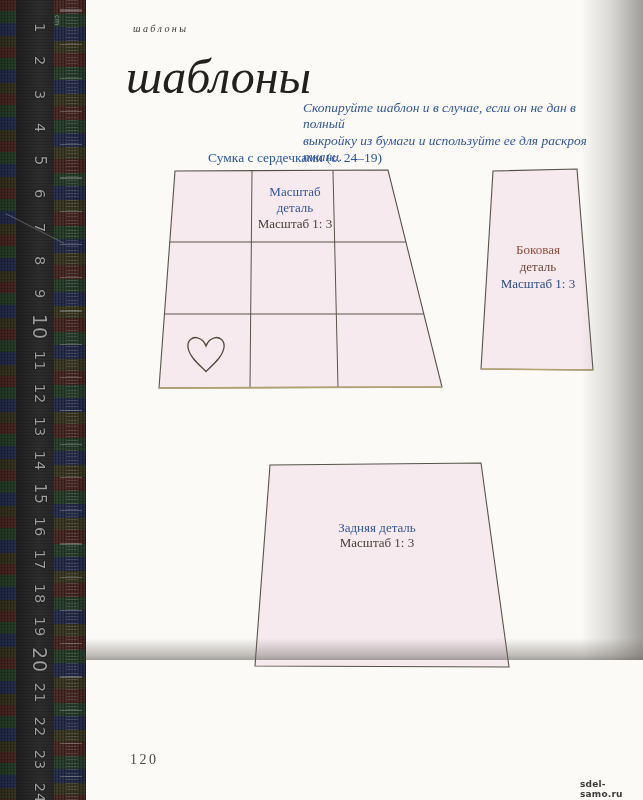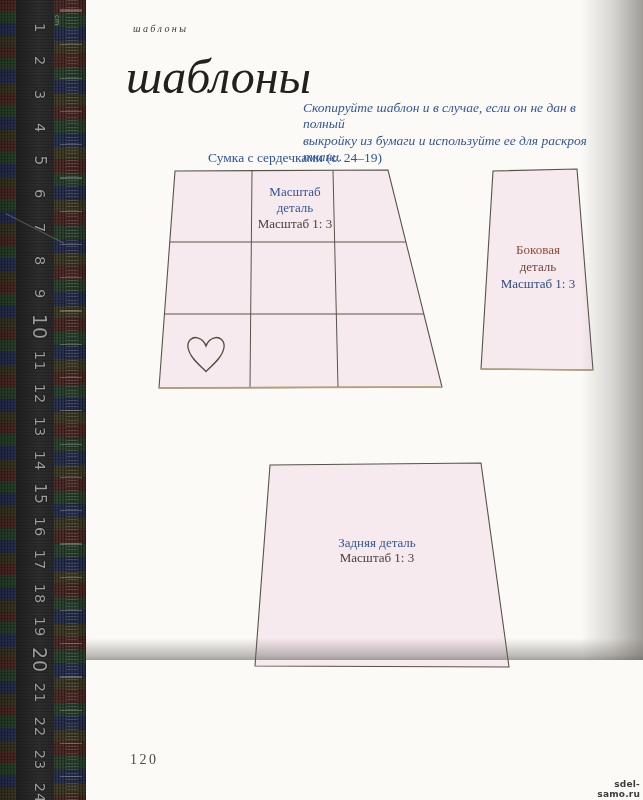--- a/index.html
+++ b/index.html
@@ -89,38 +89,38 @@
   }
   .tpl-label{position:absolute;z-index:2;text-align:center;font-size:13px;}
   .tpl-label span{display:block;}
   .front-label{left:139px;top:184px;width:140px;line-height:16px;}
   .front-label .l1,.front-label .l2{color:var(--accent-blue,#33569b);}
   .front-label .l3{color:var(--label-dark,#473f38);}
   .side-label{left:392px;top:241px;width:120px;line-height:17px;}
   .side-label .l1{color:var(--side-red,#8f4a3a);}
   .side-label .l2{color:var(--side-red-dark,#6b4538);}
   .side-label .l3{color:#2f4b86;}
-  .back-label{left:211px;top:535px;width:160px;line-height:15px;}
+  .back-label{left:211px;top:520px;width:160px;line-height:15px;}
   .back-label .l1{color:var(--accent-blue,#33569b);}
   .back-label .l2{color:var(--label-dark,#473f38);}
   .page-number{
     position:absolute;left:44px;top:752px;z-index:2;
     font-size:14px;letter-spacing:2.5px;color:#4a4a4a;
   }
   .gutter-shadow{
     position:absolute;right:0;top:0;bottom:0;width:62px;z-index:3;pointer-events:none;
     background:linear-gradient(to right, rgba(125,120,116,0) 0%, rgba(125,120,116,.26) 48%, rgba(108,104,100,.52) 86%, rgba(98,94,90,.60) 100%);
   }
   .bottom-shadow{
     position:absolute;left:0;right:0;bottom:0;height:22px;z-index:3;pointer-events:none;
     background:linear-gradient(to bottom, rgba(110,105,100,0), rgba(110,105,100,.42) 78%, rgba(92,88,84,.55));
   }
   .watermark{
     position:absolute;left:494px;top:779px;width:60px;z-index:4;
-    text-align:right;font-size:9px;font-weight:bold;color:var(--watermark,#3c3c3c);
+    font-size:9px;font-weight:bold;color:var(--watermark,#3c3c3c);
     font-family:"DejaVu Sans",sans-serif;letter-spacing:.2px;
   }
 </style>
 </head>
 <body>
 
 <div class="stage">
 
   <div class="ruler">
     <div class="ruler-noise-left"></div>

